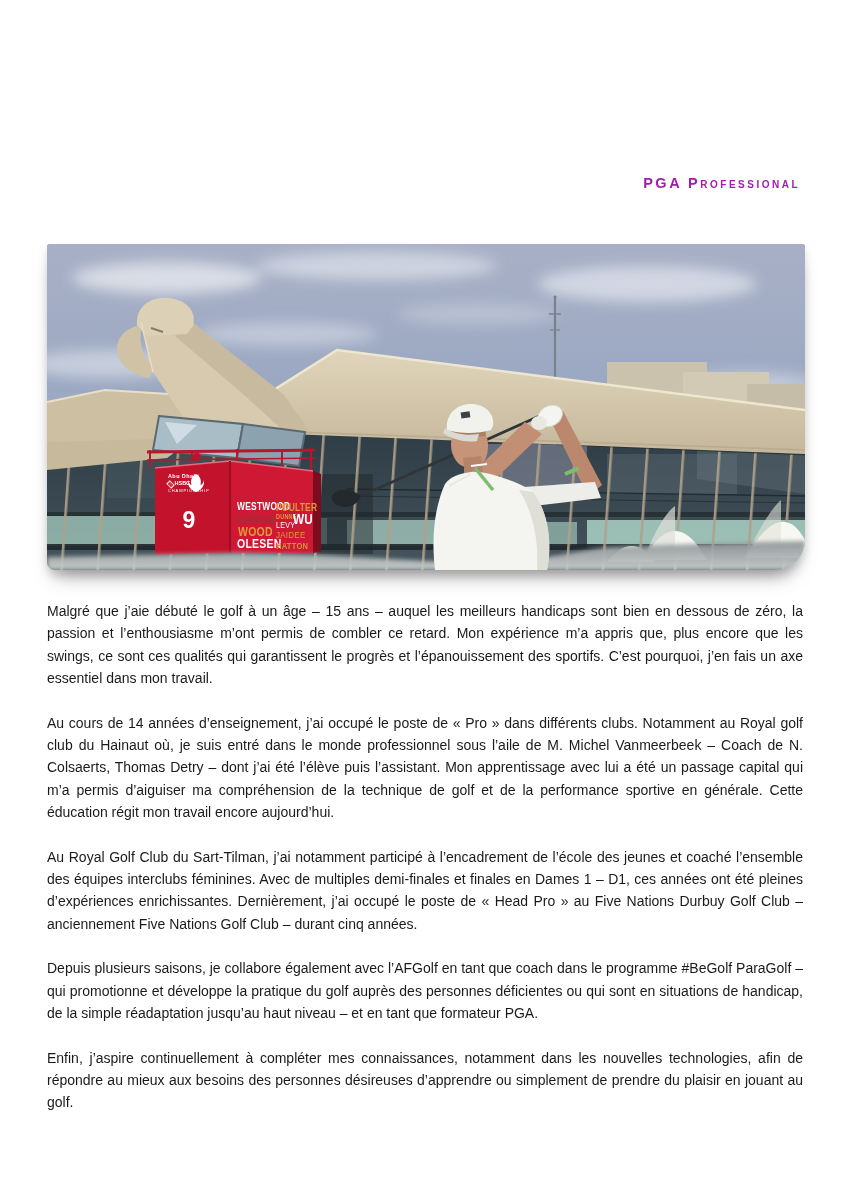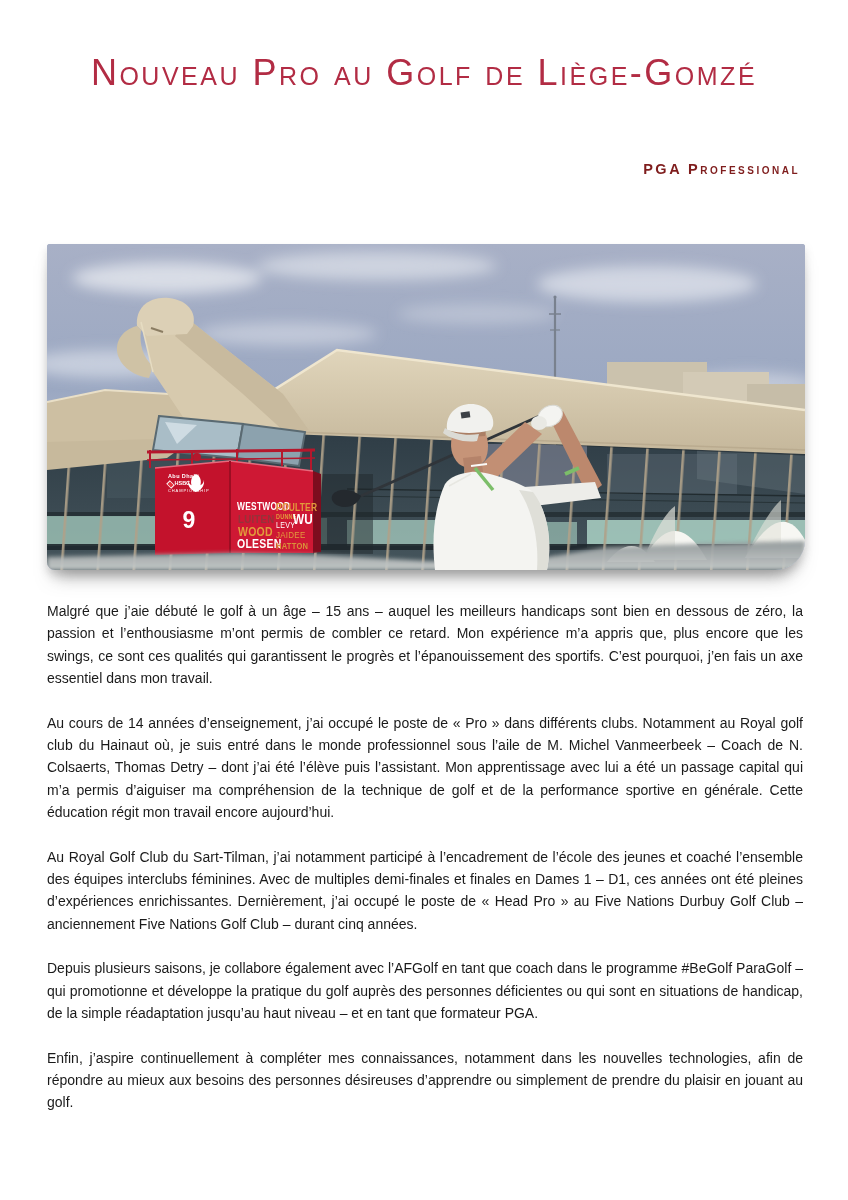--- a/index.html
+++ b/index.html
@@ -7,22 +7,22 @@
   .page{position:relative;width:848px;height:1200px;background:#ffffff;overflow:hidden;
         font-family:"Liberation Sans",sans-serif;}
 
   
   .doc-title{position:absolute;top:52px;left:0;width:100%;margin:0;text-align:center;
              font-size:36px;font-weight:400;font-variant:small-caps;letter-spacing:2.5px;
              color:#B22C44;}
   .byline{position:absolute;top:157px;right:48px;text-align:right;}
   .byline .name{font-size:29px;font-weight:400;font-variant:small-caps;letter-spacing:5px;
                 color:#151515;line-height:1.1;}
-  .byline .role{margin-top:4px;font-size:14.5px;font-weight:700;font-variant:small-caps;
-                letter-spacing:2.5px;color:#7f1d1d;}
+  .byline .role{margin-top:18px;font-size:14.5px;font-weight:700;font-variant:small-caps;
+                letter-spacing:2.5px;color:#a21caf;}
 
   
   .photo{position:absolute;top:244px;left:47px;width:758px;height:326px;
          border-radius:3px 3px 30px 8px;overflow:hidden;background:#9BA8C2;
          box-shadow:0 14px 18px -8px rgba(90,90,90,.55),0 5px 9px rgba(130,130,130,.28);}
   .photo svg{position:absolute;left:0;top:0;width:100%;height:100%;display:block;}
 
   
   .sign-logo{position:absolute;left:121px;top:229px;width:56px;display:flex;gap:3px;
              align-items:flex-start;}
@@ -50,21 +50,20 @@
   
   .text-col{position:absolute;top:600px;left:47px;width:756px;}
   .text-col p{margin:0 0 22px;font-size:14px;line-height:22.4px;text-align:justify;
               color:#1A1A1A;}
 </style>
 </head>
 <body>
 
 <div class="page">
 
-  <h1 class="doc-title">Nouveau Pro au Golf de Liège-Gomzé</h1>
 
   <div class="byline">
     <div class="role">PGA Professional</div>
   </div>
 
   <div class="photo" title="Golfeur en fin de swing devant le clubhouse en forme de faucon, départ du trou 9">
     <svg viewBox="0 0 758 326" preserveAspectRatio="none">
       <defs>
         <linearGradient id="skyG" x1="0" y1="0" x2="0" y2="1">
           <stop offset="0" stop-color="#A8B0C6"></stop>

